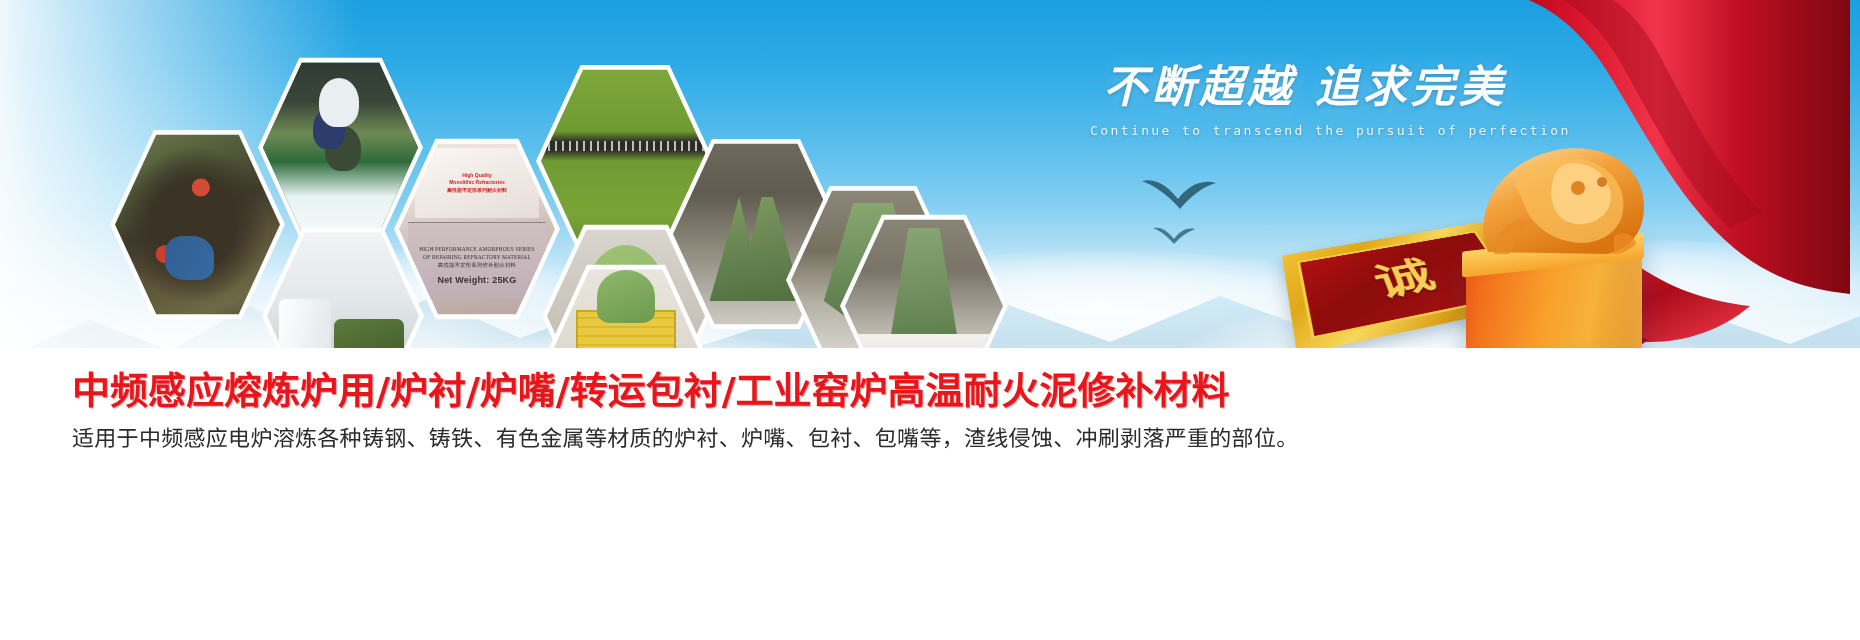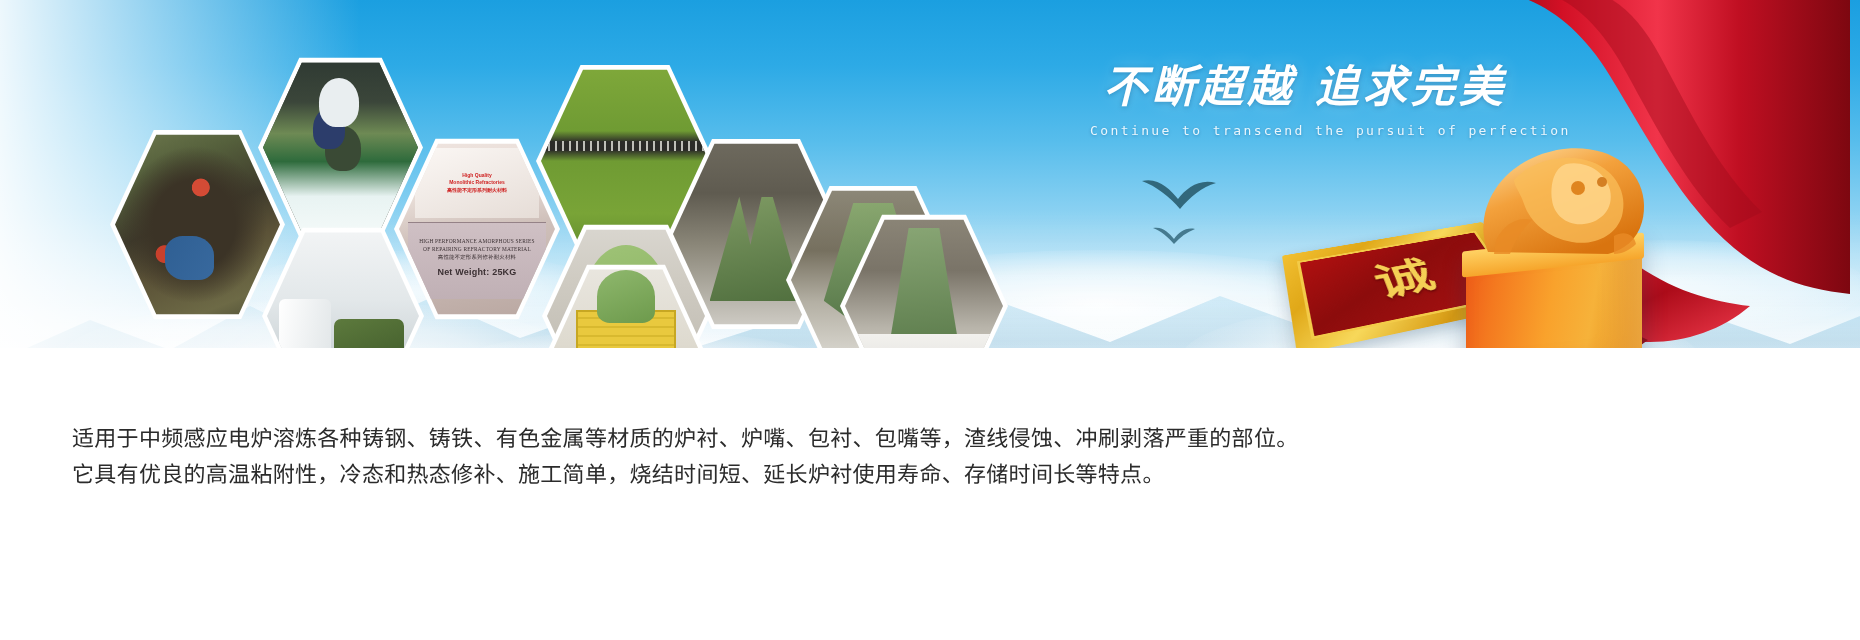--- a/index.html
+++ b/index.html
@@ -196,21 +196,21 @@
     content:""; position:absolute; left:44%; top:52%; width:46%; height:30%;
     background:linear-gradient(160deg,#5d7a3d,#3f5a2a); border-radius:7px;
   }
   .ph-bag{
     background:linear-gradient(170deg,#efe4df 0%,#e7dcd6 30%,#cfc0ba 52%,#b9a7a1 100%);
   }
   .ph-bag .lbl{
     position:absolute; left:6%; top:46%; width:88%; height:44%;
     background:linear-gradient(180deg,#cfc0c4,#c0b0b5);
     border-top:1px solid rgba(120,100,105,.6);
-    color:#3b3033; text-align:center; padding-top:14px;
+    color:#3b3033; text-align:center; padding-top:22px;
     font-size:5.4px; line-height:1.5; letter-spacing:.2px;
     font-family:"Liberation Serif","DejaVu Serif",serif;
   }
   .ph-bag .lbl .big{ display:block; font-size:9px; font-weight:bold; margin-top:5px;
     font-family:"Liberation Sans","DejaVu Sans",sans-serif; }
   .ph-bag .sack{
     position:absolute; left:10%; top:4%; width:80%; height:40%;
     background:linear-gradient(160deg,#fbf7f4,#e6ddd7);
   }
   .ph-bag .sack .red{
@@ -507,17 +507,17 @@
 
     <div class="hex" style="left:840px; top:212px; width:168px; height:188px;">
       <div class="inner">
           <div class="art ph-furnace"></div>
         </div>
     </div>
 
   </div>
 
   <div class="textblock">
+    <div class="headline">中频感应熔炼炉用/炉衬/炉嘴/转运包衬/工业窑炉高温耐火泥修补材料</div>
     <div class="para p1">适用于中频感应电炉溶炼各种铸钢、铸铁、有色金属等材质的炉衬、炉嘴、包衬、包嘴等，渣线侵蚀、冲刷剥落严重的部位。</div>
-    <div class="para p2">它具有优良的高温粘附性，冷态和热态修补、施工简单，烧结时间短、延长炉衬使用寿命、存储时间长等特点。</div>
   </div>
 
 </div>
 
 </body></html>

